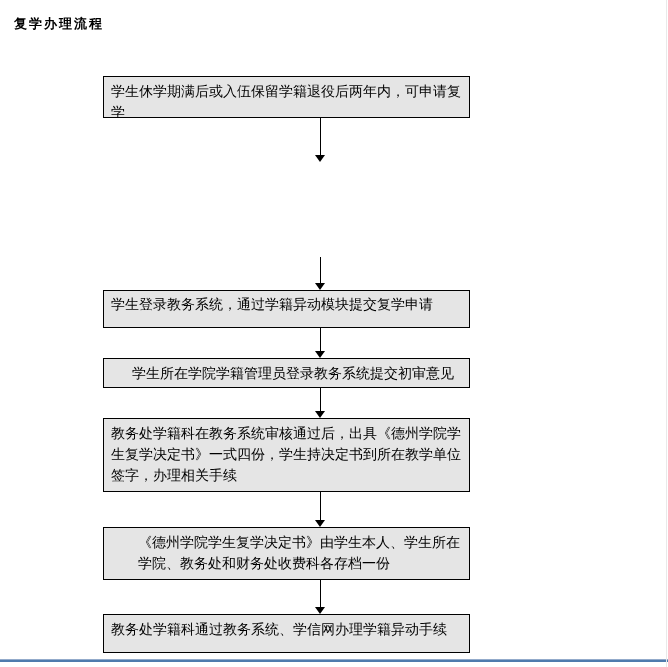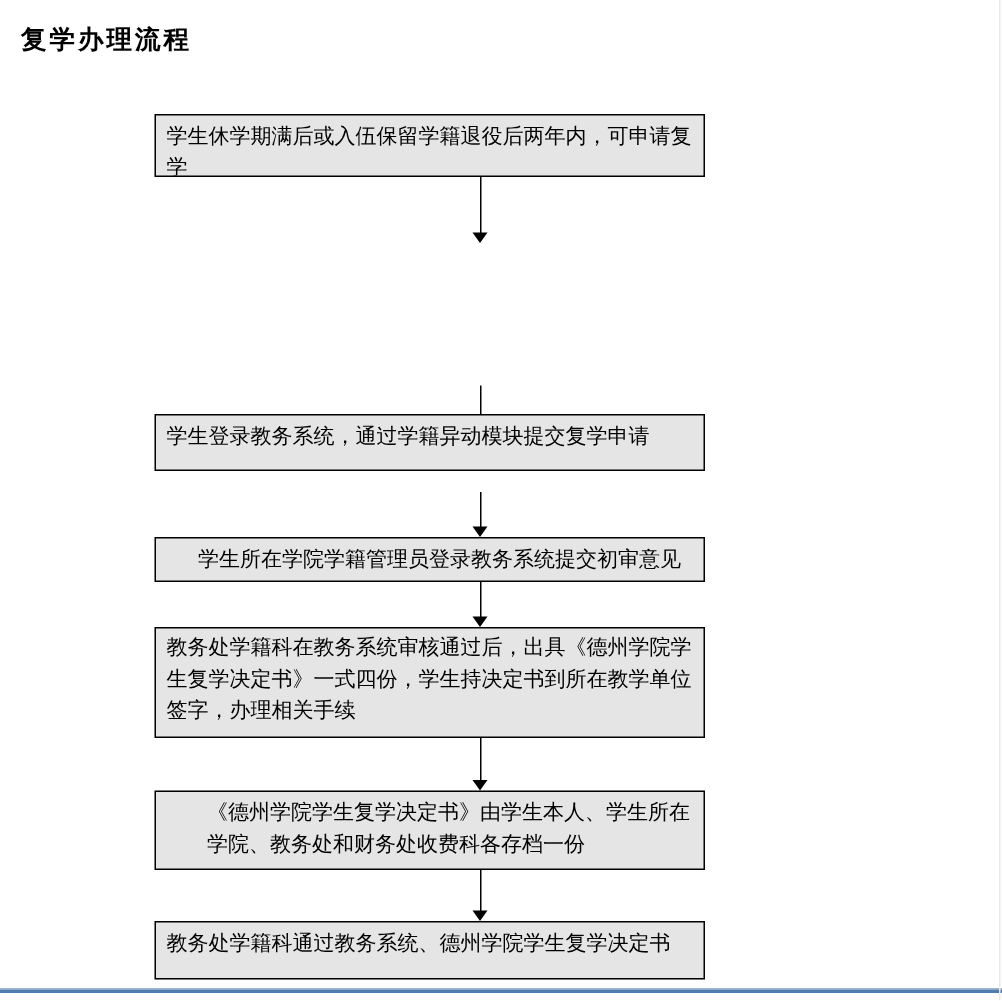--- a/index.html
+++ b/index.html
@@ -13,21 +13,21 @@
     width: 668px;
     height: 667px;
     background: #ffffff;
     overflow: hidden;
     color: #000000;
   }
   .page-title {
     position: absolute;
     left: 14px;
     top: 15px;
-    font-size: 17px;
+    font-size: 13px;
     font-weight: bold;
     letter-spacing: 2px;
     color: #000000;
     white-space: nowrap;
   }
   .flow-box {
     position: absolute;
     left: 103px;
     width: 367px;
     box-sizing: border-box;
@@ -74,21 +74,21 @@
     position: absolute;
     left: 666px;
     top: 0;
     width: 1px;
     height: 667px;
     background: #e9e9e9;
   }
   
   #box1 { top: 76px;  height: 42px; }
   #box2 { top: 162px; height: 95px; }
-  #box3 { top: 276px; height: 38px; }
+  #box3 { top: 290px; height: 38px; font-family: Liberation Mono, monospace; }
   #box4 { top: 358px; height: 30px; }
   #box5 { top: 418px; height: 74px; }
   #box6 { top: 527px; height: 53px; padding-left: 34px; }
   #box7 { top: 614px; height: 39px; }
   #arrow1 { top: 118px; height: 44px; }
   #arrow2 { top: 257px; height: 33px; }
   #arrow3 { top: 328px; height: 30px; }
   #arrow4 { top: 388px; height: 30px; }
   #arrow5 { top: 492px; height: 35px; }
   #arrow6 { top: 580px; height: 34px; }
@@ -123,32 +123,32 @@
     <div class="head"></div>
   </div>
 
   <div id="box4" class="flow-box" style="border-color: rgb(0, 0, 0); color: rgb(0, 0, 0); padding-left: 28px;">学生所在学院学籍管理员登录教务系统提交初审意见</div>
 
   <div id="arrow4" class="flow-arrow">
     <div class="stem"></div>
     <div class="head"></div>
   </div>
 
-  <div id="box5" class="flow-box" style="border-color: rgb(0, 0, 0); color: rgb(0, 0, 0); font-family: Liberation Mono, monospace;">教务处学籍科在教务系统审核通过后，出具《德州学院学生复学决定书》一式四份，学生持决定书到所在教学单位签字，办理相关手续</div>
+  <div id="box5" class="flow-box" style="border-color: rgb(0, 0, 0); color: rgb(0, 0, 0);">教务处学籍科在教务系统审核通过后，出具《德州学院学生复学决定书》一式四份，学生持决定书到所在教学单位签字，办理相关手续</div>
 
   <div id="arrow5" class="flow-arrow">
     <div class="stem"></div>
     <div class="head"></div>
   </div>
 
   <div id="box6" class="flow-box" style="border-color: rgb(0, 0, 0); color: rgb(0, 0, 0);">《德州学院学生复学决定书》由学生本人、学生所在学院、教务处和财务处收费科各存档一份</div>
 
   <div id="arrow6" class="flow-arrow">
     <div class="stem"></div>
     <div class="head"></div>
   </div>
 
-  <div id="box7" class="flow-box" style="border-color: rgb(0, 0, 0); color: rgb(0, 0, 0);">教务处学籍科通过教务系统、德州学院学生复学决定书</div>
+  <div id="box7" class="flow-box" style="border-color: rgb(0, 0, 0); color: rgb(0, 0, 0);">教务处学籍科通过教务系统、学信网办理学籍异动手续</div>
 
   <div class="bottom-divider" style="background: rgb(79, 123, 173);"></div>
   <div class="right-edge-line" style="background: rgb(233, 233, 233);"></div>
 
 </div>
 
 </body></html>

